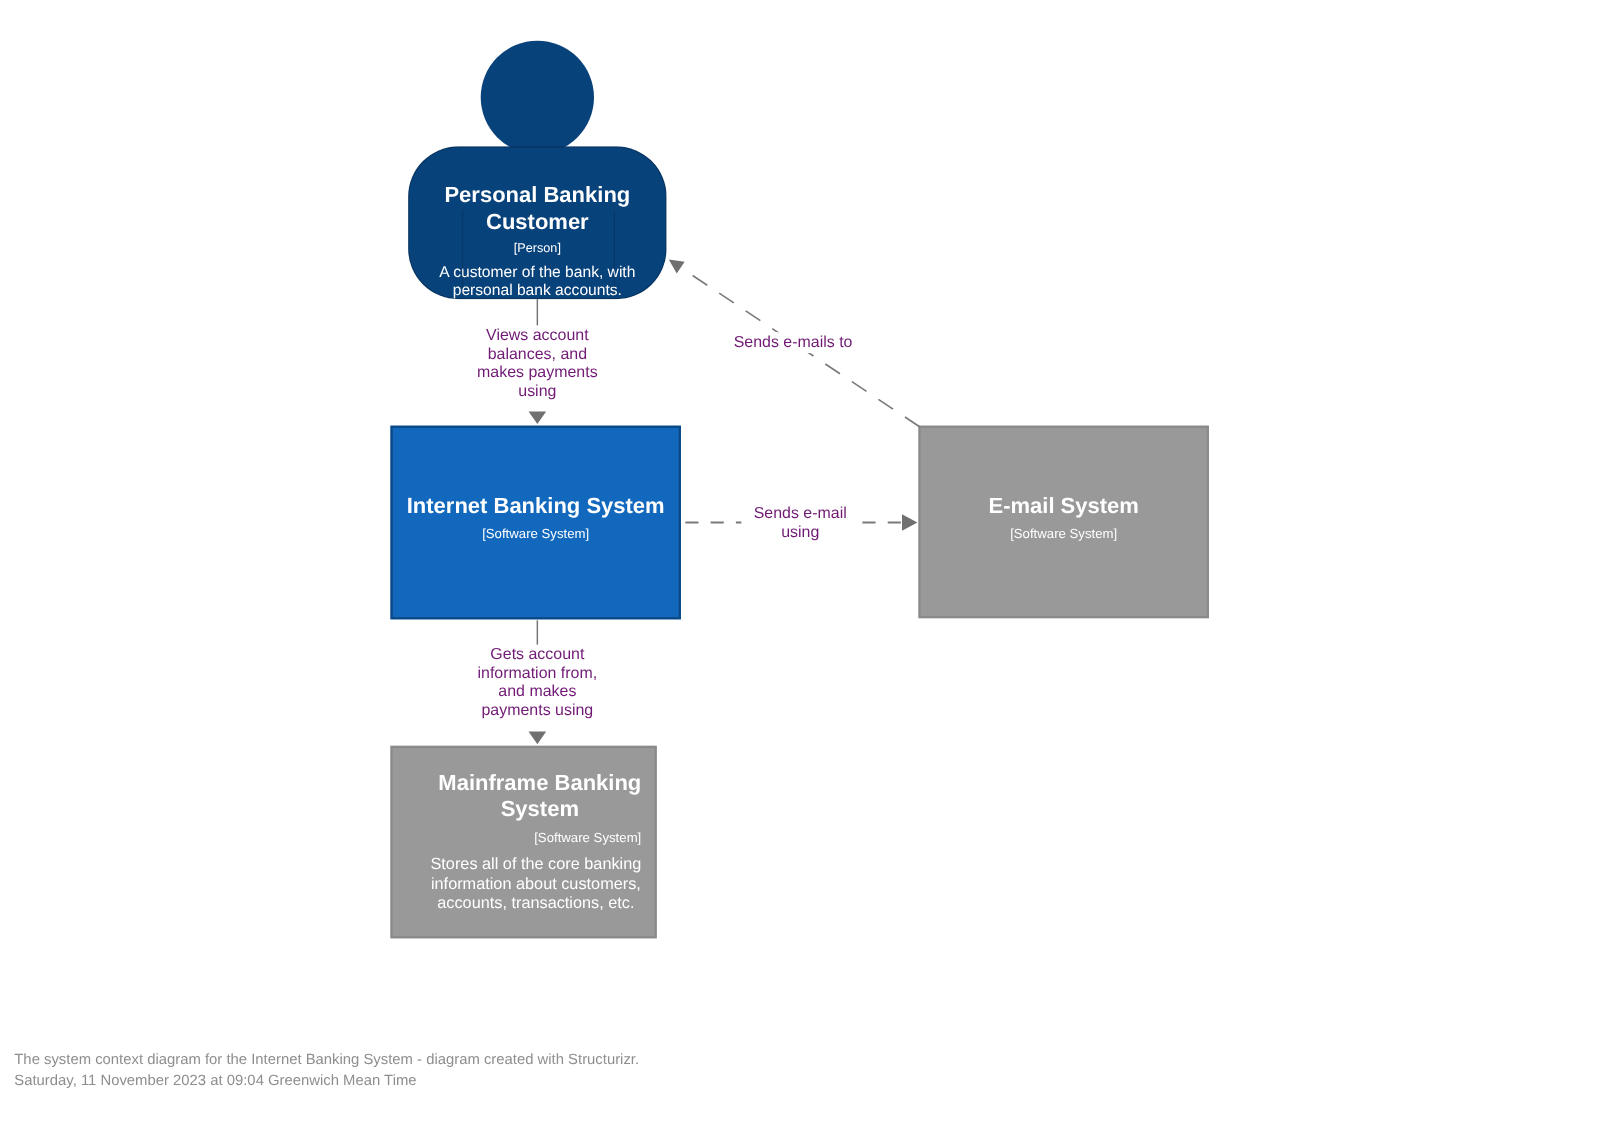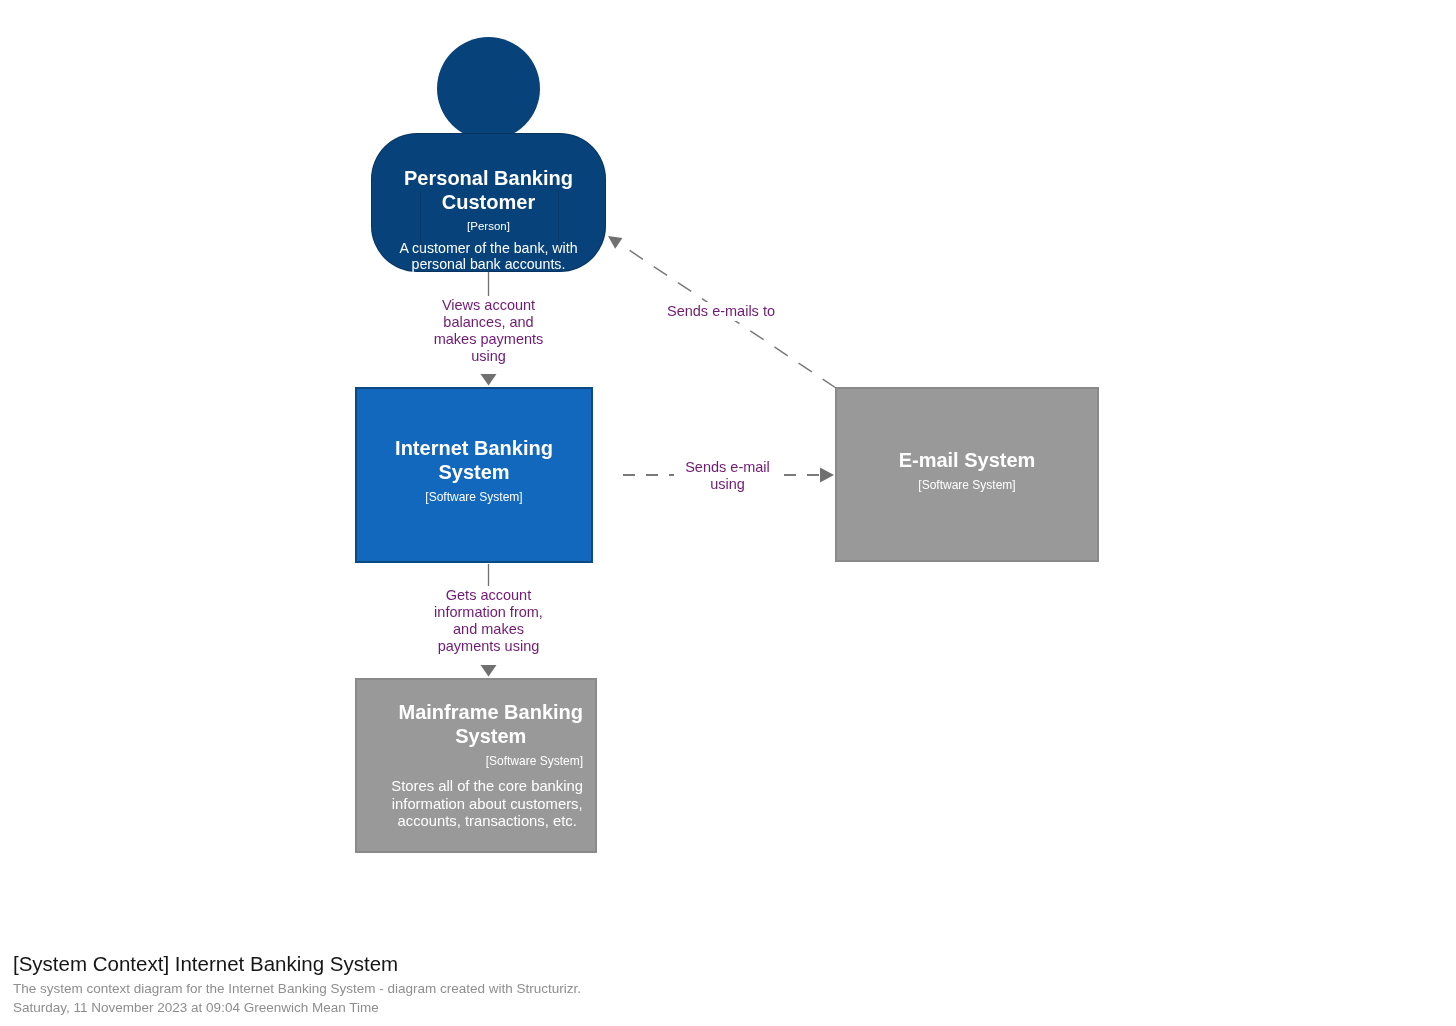--- a/index.html
+++ b/index.html
@@ -45,21 +45,21 @@
     color:#fff; text-align:center;
   }
   .sys-box.internal {
     background:var(--system-fill,#1168bd);
     border:2px solid var(--system-border,#0b4884);
   }
   .sys-box.external {
     background:var(--external-fill,#999999);
     border:2px solid var(--external-border,#8a8a8a);
   }
-  #internet-banking { left:355px; top:387px; width:238px; height:176px; }
+  #internet-banking { left:355px; top:387px; width:264px; height:176px; }
   #email-system     { left:835px; top:387px; width:264px; height:175px; }
   #mainframe        { left:355px; top:678px; width:242px; height:175px;align-items:flex-end; }
 
   .node-title {
     font-size:20px; font-weight:bold; line-height:24px;
     white-space:pre-line;
   }
   .node-meta {
     font-size:12px; line-height:14px;
     margin-top:6px; margin-bottom:10px;
@@ -156,18 +156,17 @@
 using</div>
   <div class="rel-label" id="rel-gets-label">Gets account
 information from,
 and makes
 payments using</div>
   <div class="rel-label" id="rel-sendsusing-label">Sends e-mail
 using</div>
   <div class="rel-label" id="rel-sendsmails-label">Sends e-mails to</div>
 
   <div class="footer">
-    <div class="footer-title">[System Context] Internet Banking System</div>
     <div class="footer-desc">The system context diagram for the Internet Banking System - diagram created with Structurizr.</div>
     <div class="footer-time">Saturday, 11 November 2023 at 09:04 Greenwich Mean Time</div>
   </div>
 
 </div>
 
 </body></html>

